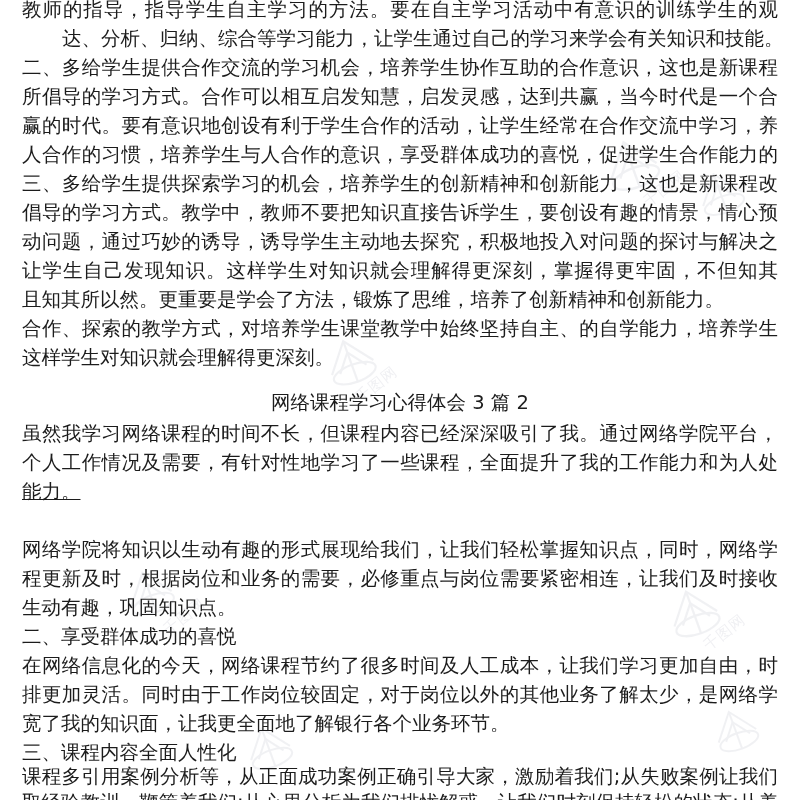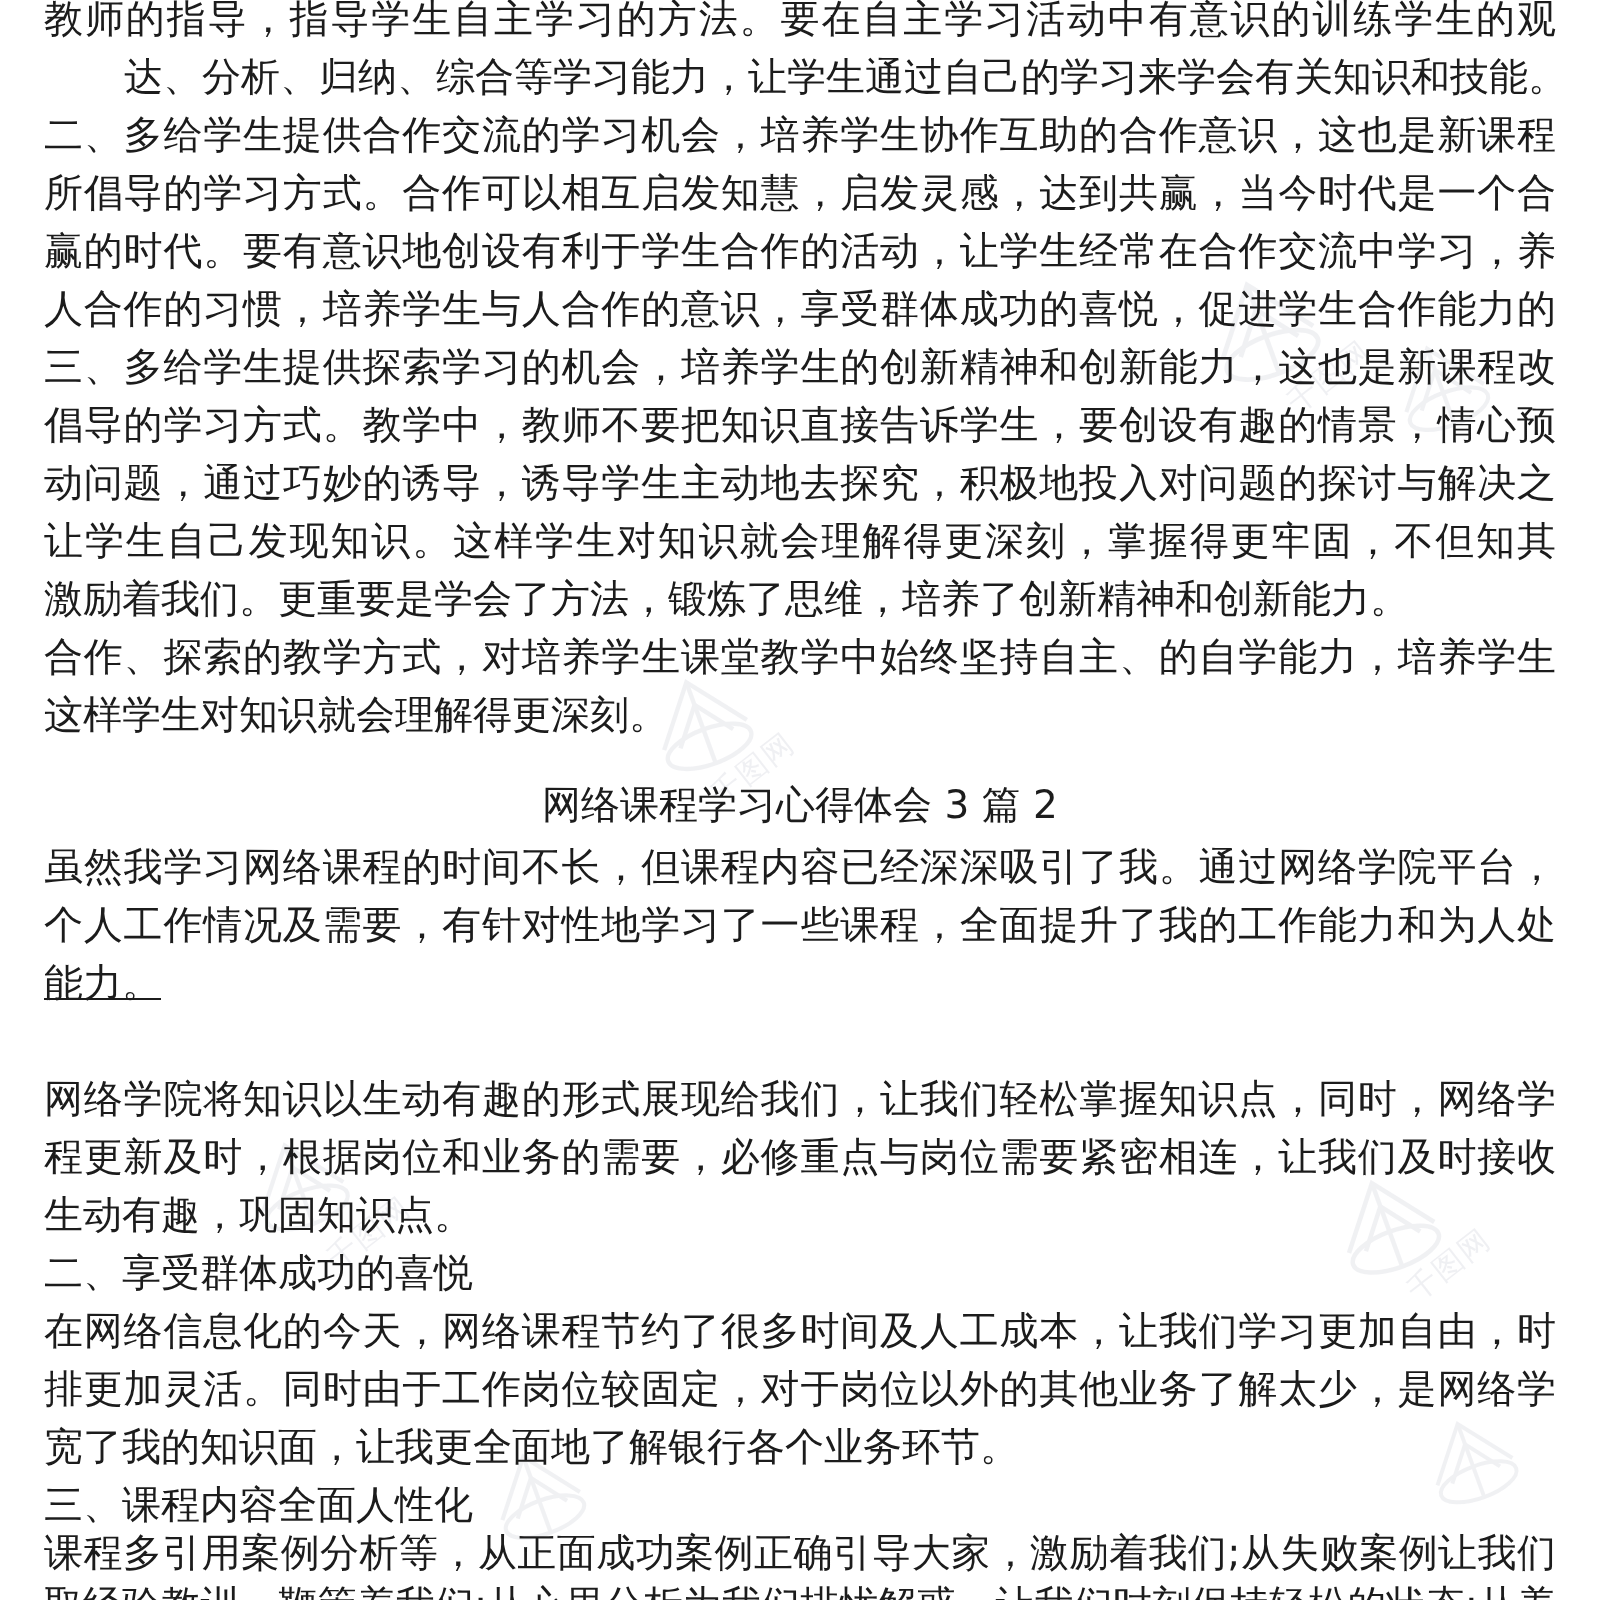--- a/index.html
+++ b/index.html
@@ -167,21 +167,21 @@
     <div class="line justify" style="top:-5px;">教师的指导，指导学生自主学习的方法。要在自主学习活动中有意识的训练学生的观察、表</div>
     <div class="line" style="top:24px;margin-left:40px;">达、分析、归纳、综合等学习能力，让学生通过自己的学习来学会有关知识和技能。</div>
     <div class="line justify" style="top:53px;">二、多给学生提供合作交流的学习机会，培养学生协作互助的合作意识，这也是新课程改革</div>
     <div class="line justify" style="top:82px;">所倡导的学习方式。合作可以相互启发知慧，启发灵感，达到共赢，当今时代是一个合作共</div>
     <div class="line justify" style="top:111px;">赢的时代。要有意识地创设有利于学生合作的活动，让学生经常在合作交流中学习，养成与</div>
     <div class="line justify" style="top:140px;">人合作的习惯，培养学生与人合作的意识，享受群体成功的喜悦，促进学生合作能力的提高。</div>
     <div class="line justify" style="top:169px;">三、多给学生提供探索学习的机会，培养学生的创新精神和创新能力，这也是新课程改革所</div>
     <div class="line justify" style="top:198px;">倡导的学习方式。教学中，教师不要把知识直接告诉学生，要创设有趣的情景，情心预设活</div>
     <div class="line justify" style="top:227px;">动问题，通过巧妙的诱导，诱导学生主动地去探究，积极地投入对问题的探讨与解决之中，</div>
     <div class="line justify" style="top:256px;">让学生自己发现知识。这样学生对知识就会理解得更深刻，掌握得更牢固，不但知其然，而</div>
-    <div class="line" style="top:285px;">激励着我们。更重要是学会了方法，锻炼了思维，培养了创新精神和创新能力。</div>
+    <div class="line" style="top:285px;">且知其所以然。更重要是学会了方法，锻炼了思维，培养了创新精神和创新能力。</div>
     <div class="line justify" style="top:314px;">合作、探索的教学方式，对培养学生课堂教学中始终坚持自主、的自学能力，培养学生的创</div>
     <div class="line" style="top:343px;">这样学生对知识就会理解得更深刻。</div>
 
     <div class="line center" style="top:388px;">网络课程学习心得体会 3 篇 2</div>
 
     <div class="line justify" style="top:419px;">虽然我学习网络课程的时间不长，但课程内容已经深深吸引了我。通过网络学院平台，结合</div>
     <div class="line justify" style="top:448px;">个人工作情况及需要，有针对性地学习了一些课程，全面提升了我的工作能力和为人处事的</div>
     <div class="line" style="top:477px;text-decoration:underline;">能力。</div>
     <div class="line justify" style="top:535px;">网络学院将知识以生动有趣的形式展现给我们，让我们轻松掌握知识点，同时，网络学院课</div>
     <div class="line justify" style="top:564px;">程更新及时，根据岗位和业务的需要，必修重点与岗位需要紧密相连，让我们及时接收新的</div>

